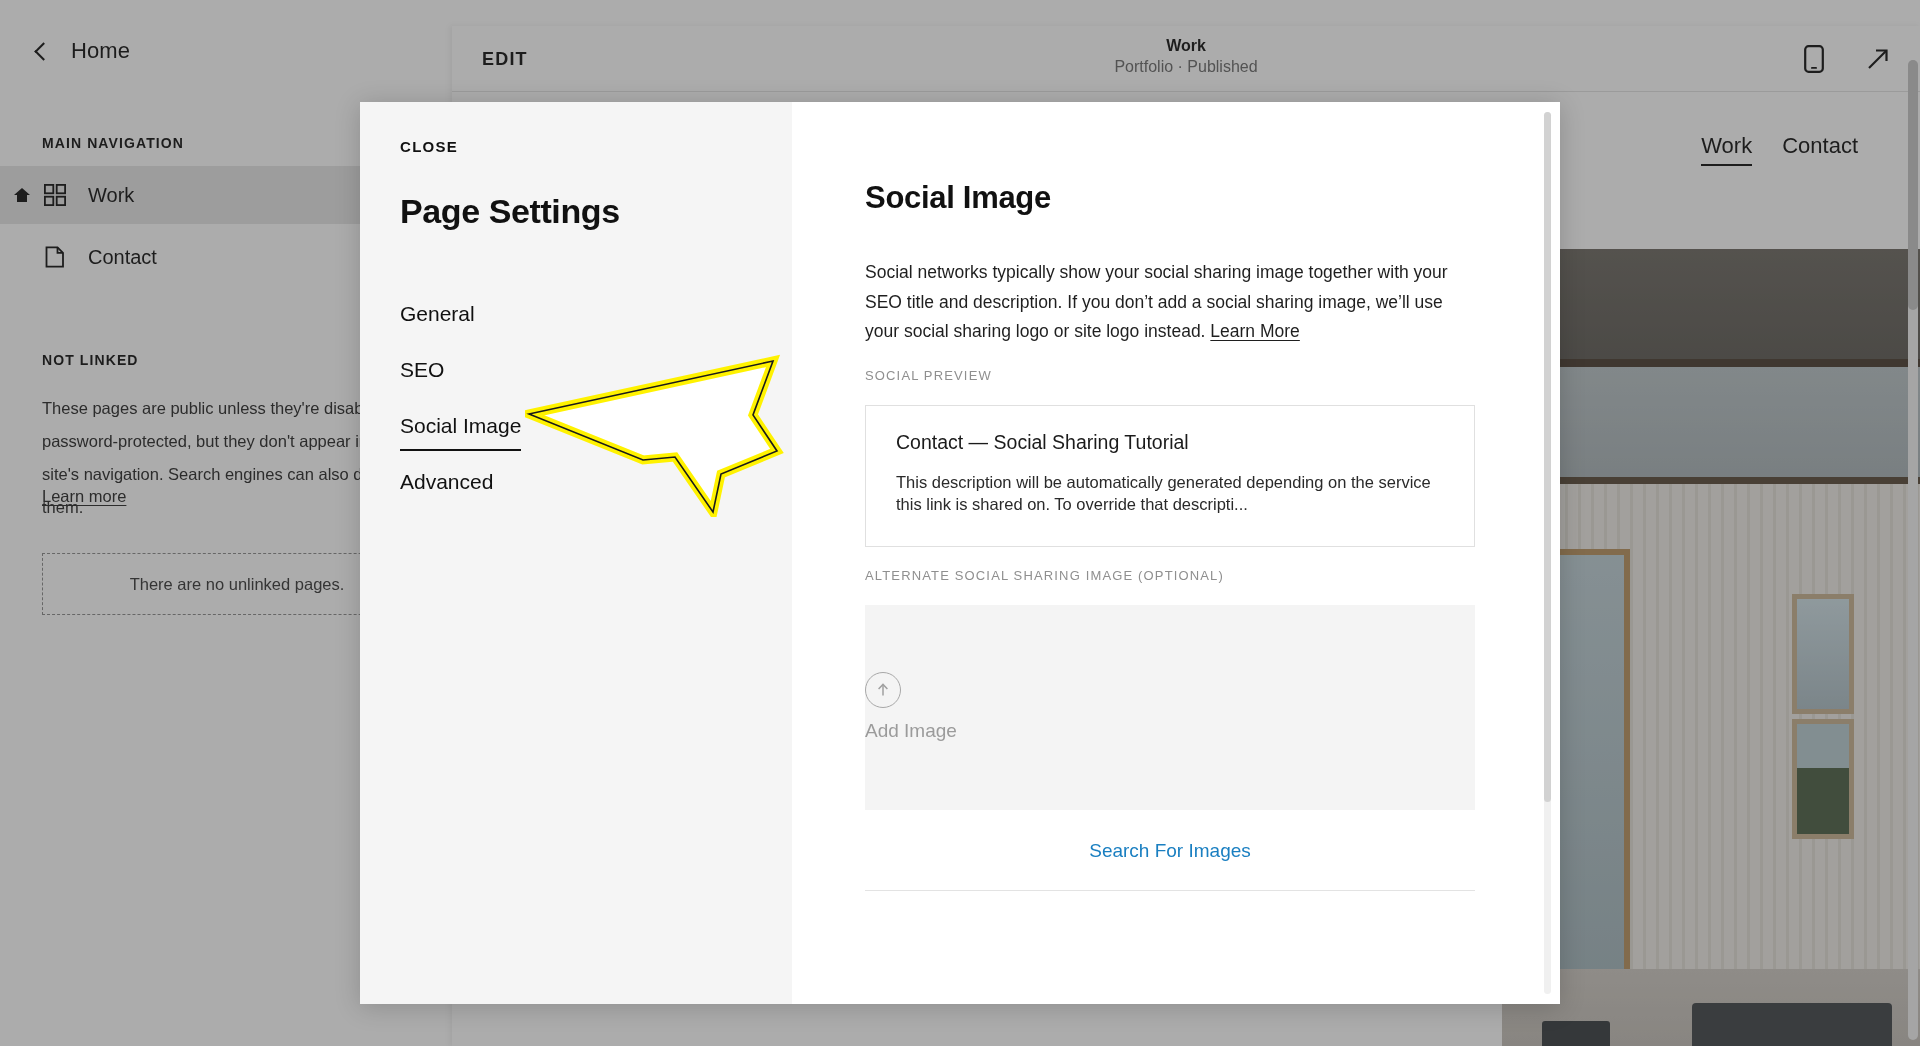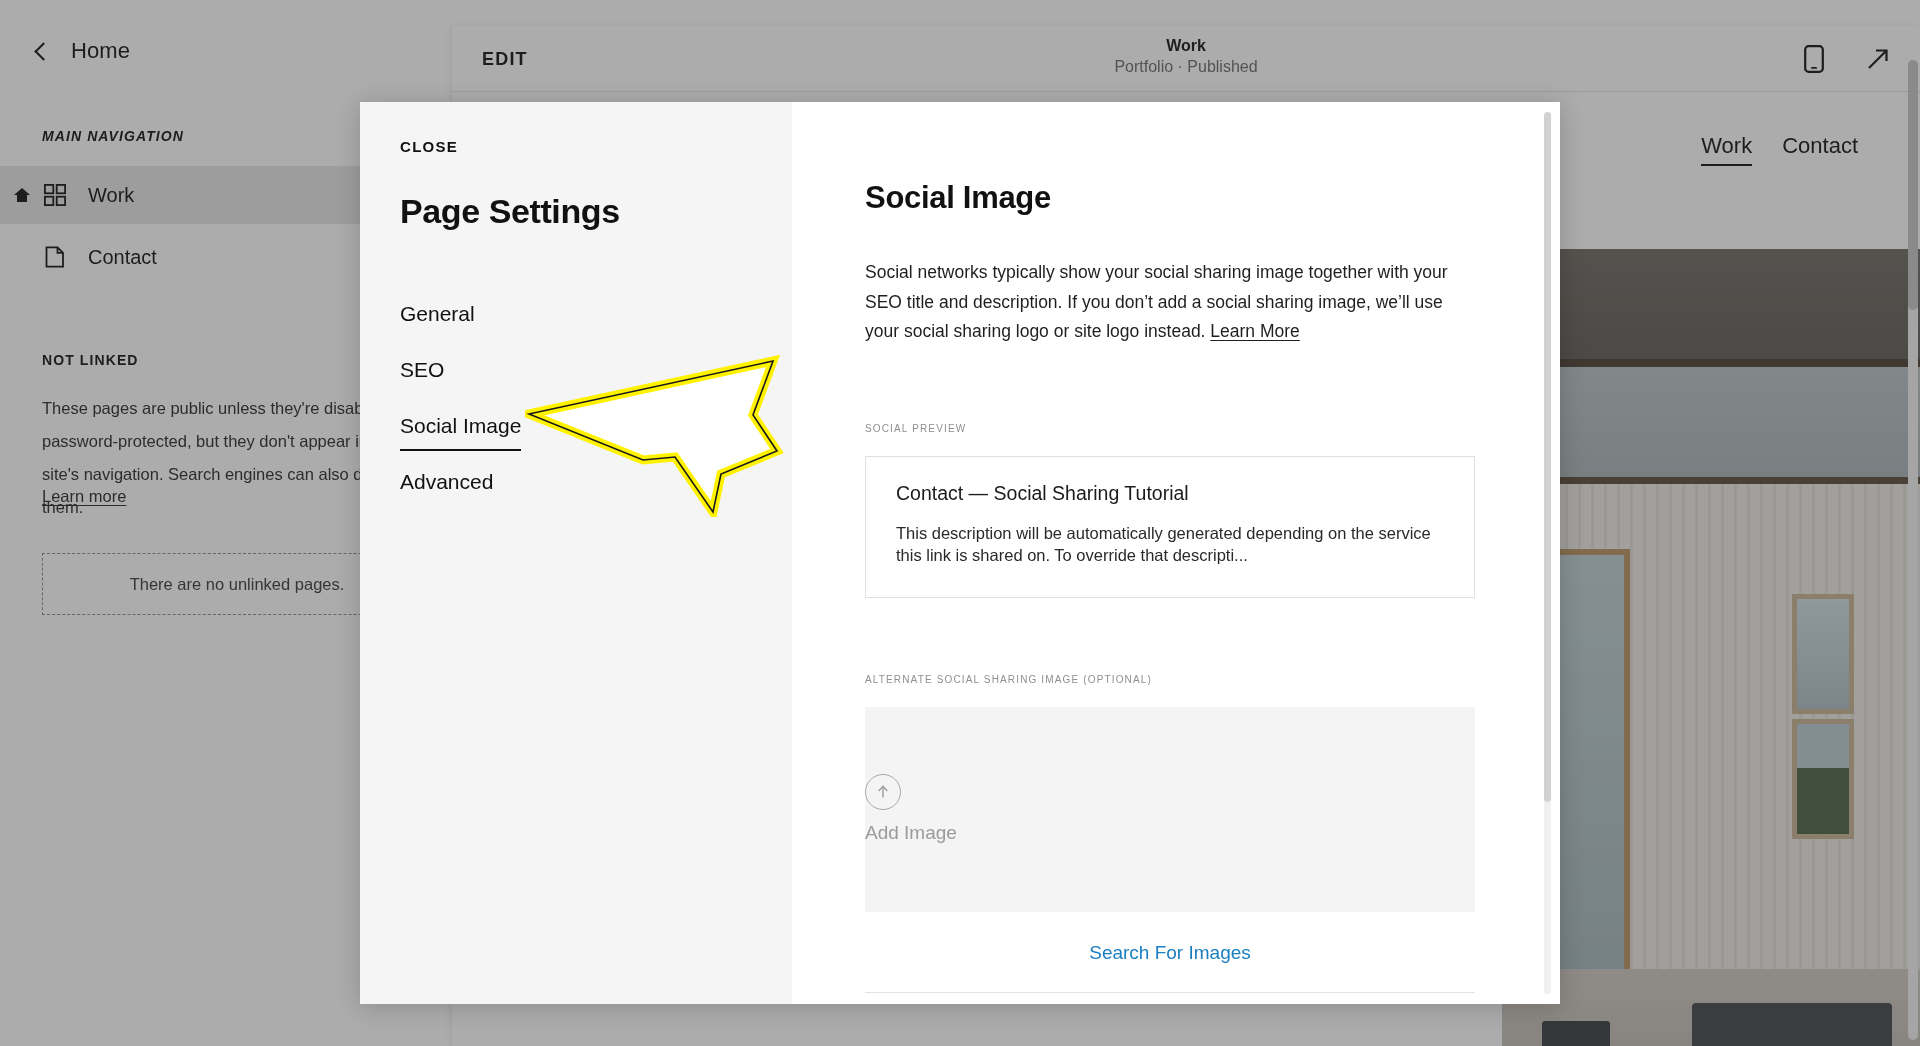--- a/index.html
+++ b/index.html
@@ -31,21 +31,21 @@
     border-left: 2.4px solid #111; border-bottom: 2.4px solid #111;
     transform: rotate(45deg);
   }
   .lp-home-label { font-size: 22px; color: #111; letter-spacing: .1px; }
 
   .section-label {
     position: absolute; left: 42px;
     font-size: 14px; font-weight: 700; letter-spacing: 1.1px; color: #111;
     text-transform: uppercase;
   }
-  .lbl-main-nav { top: 128px; font-style: italic; }
+  .lbl-main-nav { top: 135px; }
   .lbl-not-linked { top: 352px; }
 
   .nav-row {
     position: absolute; left: 0; width: 452px; height: 58px;
     display: flex; align-items: center;
   }
   .nav-row.active { background: #e6e6e6; }
   .nav-row .home-dot {
     position: absolute; left: 14px; width: 16px; height: 14px;
   }
@@ -173,21 +173,21 @@
   }
   .mr-inner { position: absolute; left: 0; top: 0; right: 0; padding: 78px 0 0 73px; }
   .mr-col { width: 610px; }
   .si-title { font-size: 31px; font-weight: 700; color: #111; letter-spacing: -.3px; }
   .si-desc {
     margin-top: 42px; font-size: 17.5px; line-height: 29.5px; color: #1f1f1f;
   }
   .si-desc a { color: #1f1f1f; text-decoration: underline; text-underline-offset: 3px; }
 
   .field-label {
-    margin-top: 76px; font-size: 10px; letter-spacing: 1.15px;
+    margin-top: 21px; font-size: 13px; letter-spacing: 1.15px;
     color: #8f8f8f; text-transform: uppercase; font-weight: 400;
   }
 
   .preview-card {
     margin-top: 22px; width: 610px; border: 1px solid #e0e0e0; background: #fff;
     padding: 25px 30px 30px 30px;
   }
   .pc-title { font-size: 19.5px; color: #1b1b1b; }
   .pc-desc { margin-top: 17px; font-size: 16.5px; line-height: 22.5px; color: #2a2a2a; }
   .pc-url { margin-top: 17px; font-size: 16px; color: #999999; }

